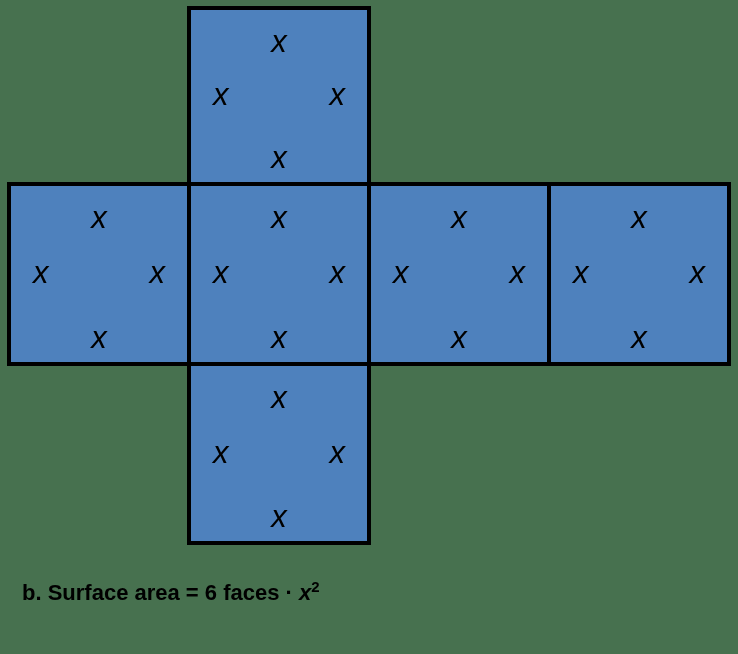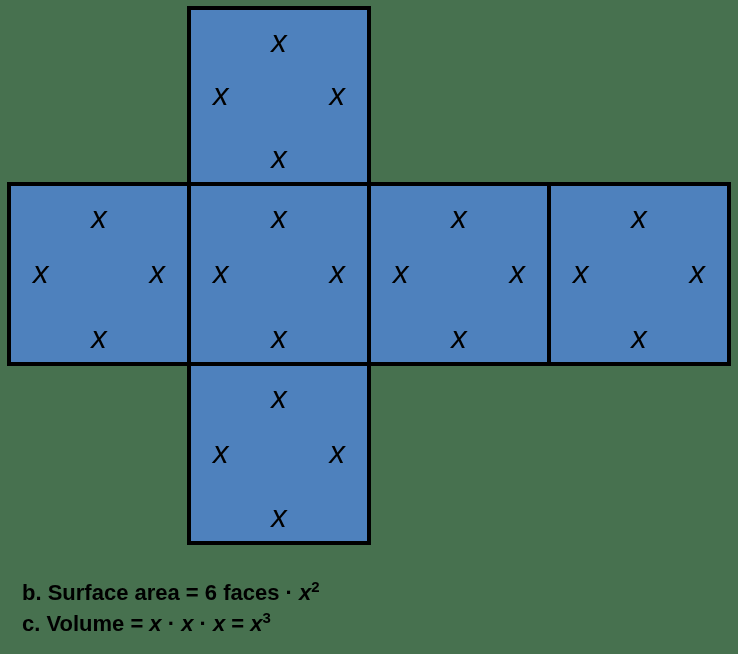--- a/index.html
+++ b/index.html
@@ -107,18 +107,15 @@
     <span class="xl t">x</span>
     <span class="xl l">x</span>
     <span class="xl r">x</span>
     <span class="xl b">x</span>
   </div>
 
   <div class="formulas">
     <div class="formula-line">
       <span>b. Surface area = 6 faces · </span><span class="var">x</span><span class="sup">2</span>
     </div>
-    <div class="formula-line">
-      <span>c. Volume = </span><span class="var">x</span><span> · </span><span class="var">x</span><span> · </span><span class="var">x</span><span> = </span><span class="var">x</span><span class="sup">3</span>
-    </div>
   </div>
 
 </div>
 
 </body></html>

